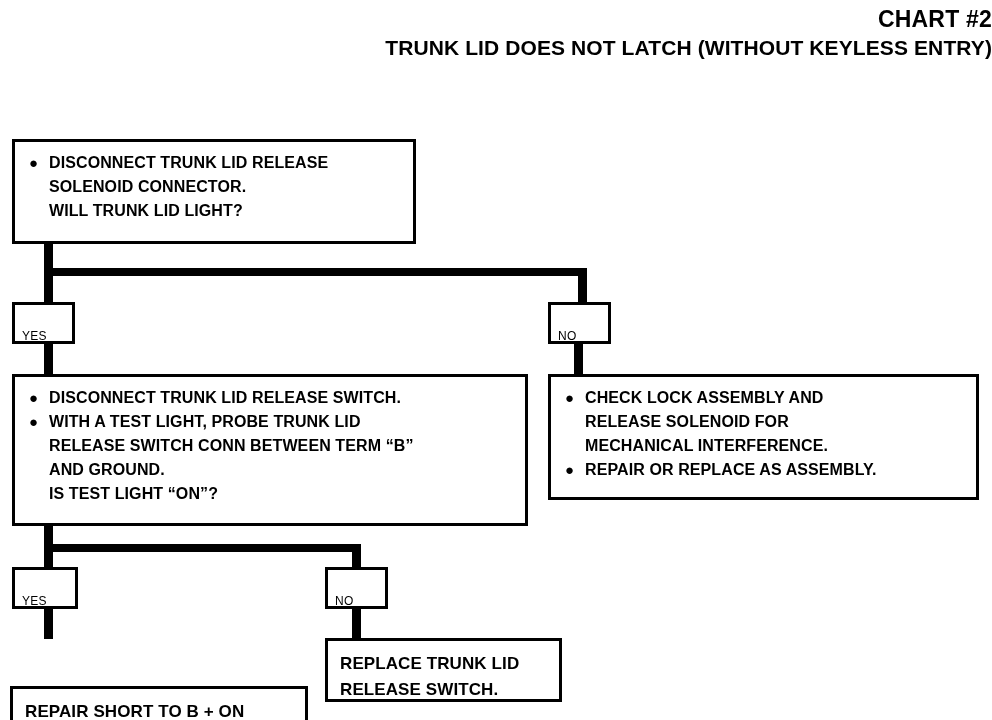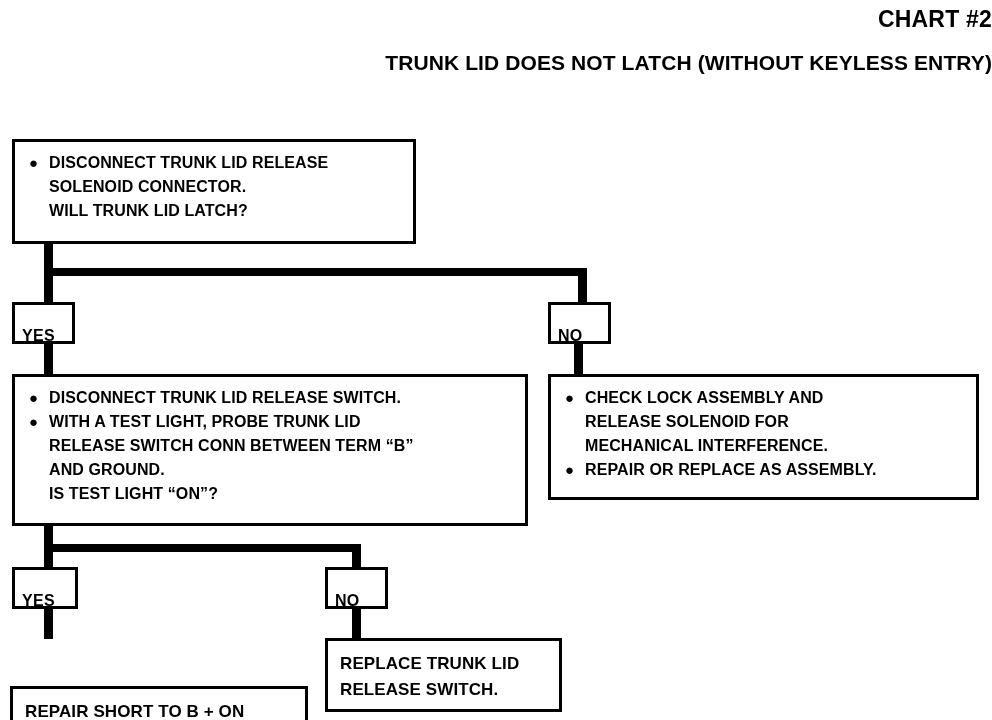--- a/index.html
+++ b/index.html
@@ -34,43 +34,43 @@
     font-weight: bold;
     letter-spacing: 0.2px;
     line-height: 27px;
     white-space: nowrap;
   }
   .title-sub {
     font-size: 21px;
     font-weight: bold;
     letter-spacing: 0.1px;
     line-height: 26px;
-    margin-top: 17px;
+    margin-top: 2px;
     white-space: nowrap;
   }
 
   
   .box {
     position: absolute;
     box-sizing: border-box;
     border: 3px solid #000000;
     background: #ffffff;
   }
   .tagbox {
     position: absolute;
     box-sizing: border-box;
     border: 3px solid #000000;
     background: #ffffff;
     display: flex;
     align-items: center;
     padding-left: 7px;
   }
   .tag-label {
-    font-size: 16px;
-    font-weight: bold;
+    font-size: 12px;
+    font-weight: normal;
     letter-spacing: 0.3px;
     line-height: 16px;
     margin-top: 25px;
   }
 
   
   .bullets {
     position: absolute;
     left: 0;
     top: 0;
@@ -155,21 +155,21 @@
 
   <div class="conn" style="left:352px; top:608px; width:9px; height:31px;"></div>
 
   <div class="box" style="left:12px; top:139px; width:404px; height:105px;">
     <div class="bullets">
       <div class="bullet-row">
         <span class="bullet-dot">●</span>
         <span class="bullet-text">
           <span class="ln">DISCONNECT TRUNK LID RELEASE</span>
           <span class="ln">SOLENOID CONNECTOR.</span>
-          <span class="ln">WILL TRUNK LID LATCH?</span>
+          <span class="ln">WILL TRUNK LID LIGHT?</span>
         </span>
       </div>
     </div>
   </div>
 
   <div class="tagbox" style="left:12px; top:302px; width:63px; height:42px;">
     <span class="tag-label">YES</span>
   </div>
 
   <div class="tagbox" style="left:548px; top:302px; width:63px; height:42px;">
@@ -222,20 +222,20 @@
   <div class="tagbox" style="left:325px; top:567px; width:63px; height:42px;">
     <span class="tag-label">NO</span>
   </div>
 
   <div class="box" style="left:10px; top:638px; width:298px; height:74px;margin-top:48px;">
     <div class="plain-text">
       <span class="ln">REPAIR SHORT TO B + ON</span>
     </div>
   </div>
 
-  <div class="box" style="left:325px; top:638px; width:237px; height:74px;">
+  <div class="box" style="left:325px; top:638px; width:237px; height:64px;">
     <div class="plain-text">
       <span class="ln">REPLACE TRUNK LID</span>
       <span class="ln">RELEASE SWITCH.</span>
     </div>
   </div>
 
 </div>
 
 </body></html>

